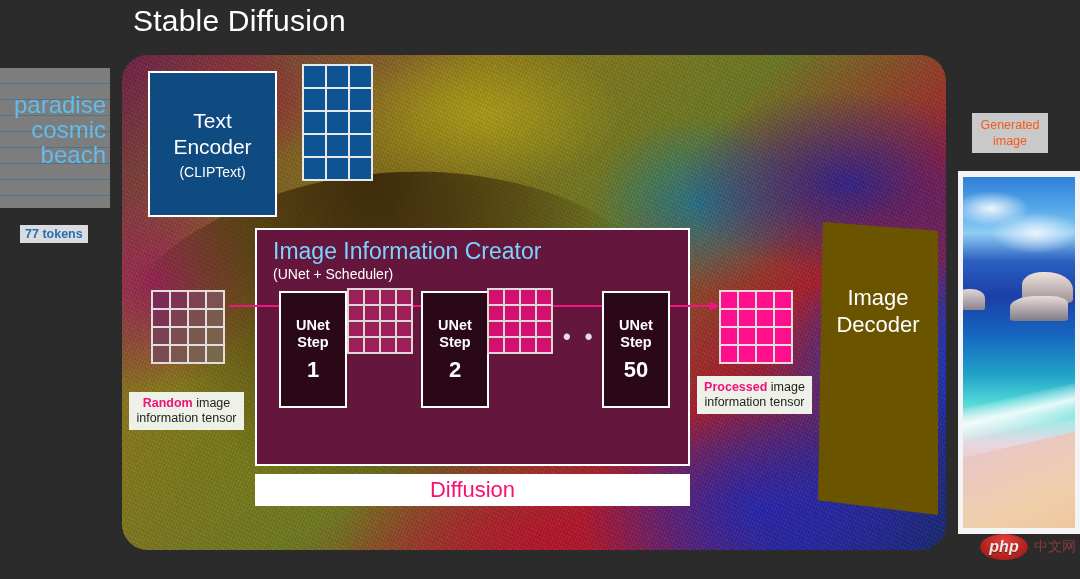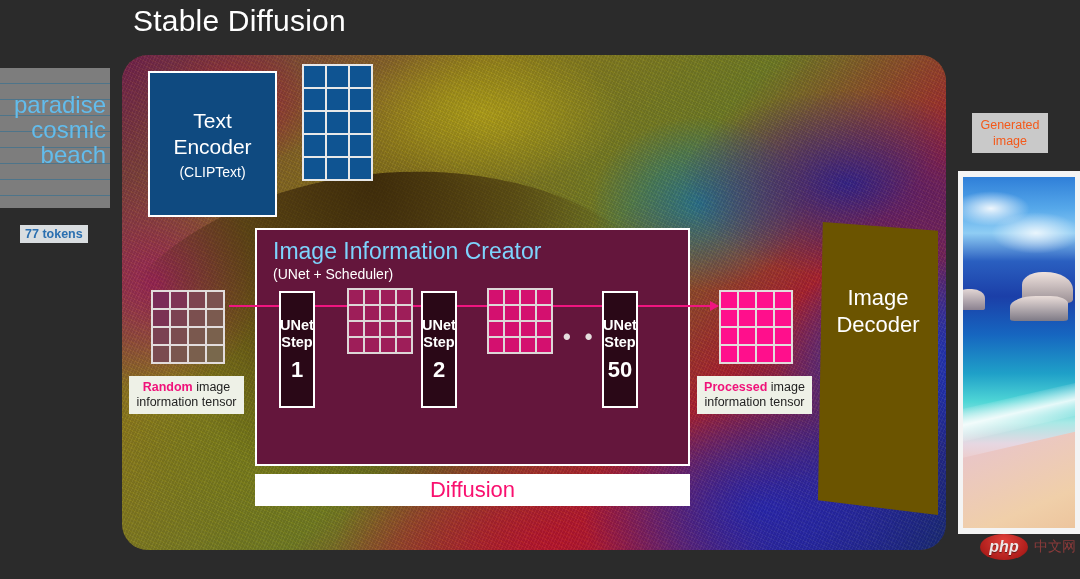--- a/index.html
+++ b/index.html
@@ -108,21 +108,21 @@
   
   #iic {
     position: absolute; left: 255px; top: 228px;
     width: 435px; height: 238px;
     background: #64163c; border: 2px solid #ffffff;
   }
   #iic .head { color:#7dd3fc; font-size: 23px; margin: 8px 8px 0 16px; }
   #iic .sub  { color:#fff; font-size: 14px; margin: 1px 0 0 16px; }
 
   .unet {
-    position: absolute; top: 61px; width: 36px; height: 117px;
+    position: absolute; top: 61px; width: 68px; height: 117px;
     background: #2a0817; border: 2px solid #ffffff;
     color:#fff; text-align:center; z-index: 3;
     display:flex; flex-direction:column; align-items:center; justify-content:center;
   }
   .unet .t { font-size: 14.5px; font-weight: bold; line-height: 17px; }
   .unet .n { font-size: 22px; font-weight: bold; margin-top: 6px; }
   #unet1 { left: 22px; }
   #unet2 { left: 164px; }
   #unet3 { left: 345px; }
 
@@ -154,21 +154,21 @@
   }
 
   
   #rand-grid {
     position: absolute; left: 151px; top: 290px;
     display:grid; grid-template-columns: repeat(4, 16px); grid-auto-rows: 16px;
     gap: 2px; padding: 2px; background: #e2dcdc;
   }
   #rand-grid i { display:block; }
   #rand-label {
-    position: absolute; left: 129px; top: 376px; width: 115px;
+    position: absolute; left: 129px; top: 392px; width: 115px;
     background: #eef1e7; color:#232323; font-size: 12.5px; line-height: 15px;
     text-align: center; padding: 4px 2px;
   }
   #rand-label b { color:#f0127a; }
 
   #proc-grid {
     position: absolute; left: 719px; top: 290px;
     display:grid; grid-template-columns: repeat(4, 16px); grid-auto-rows: 16px;
     gap: 2px; padding: 2px; background: #e2dcdc;
   }

